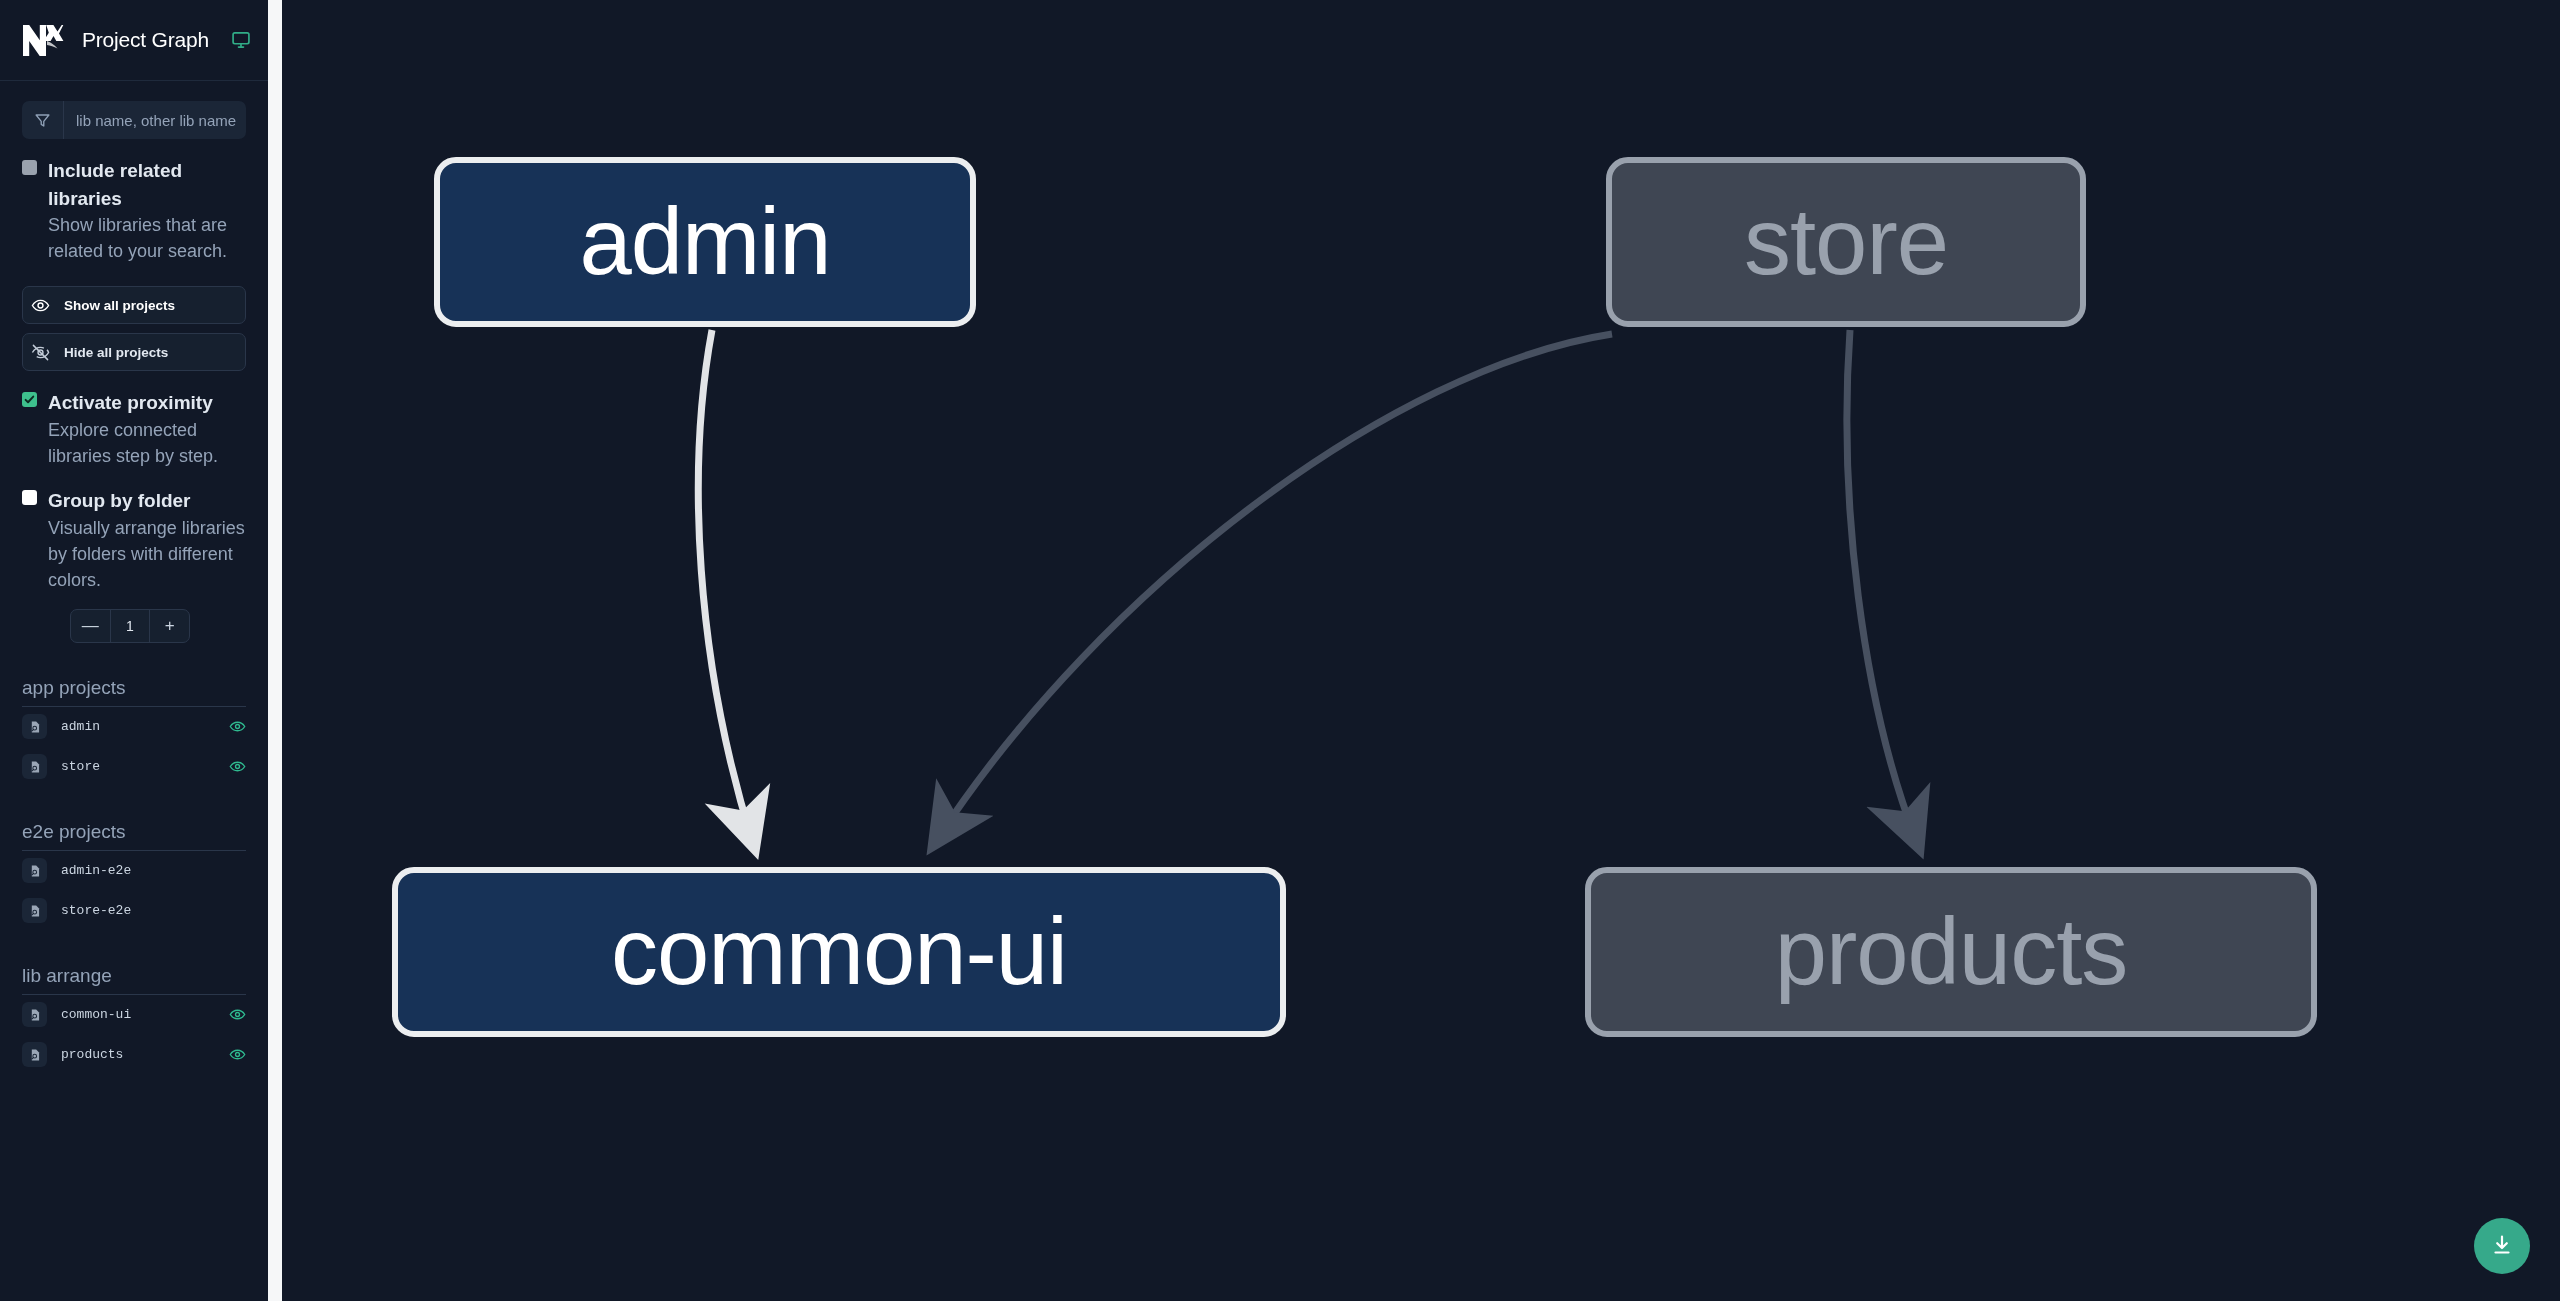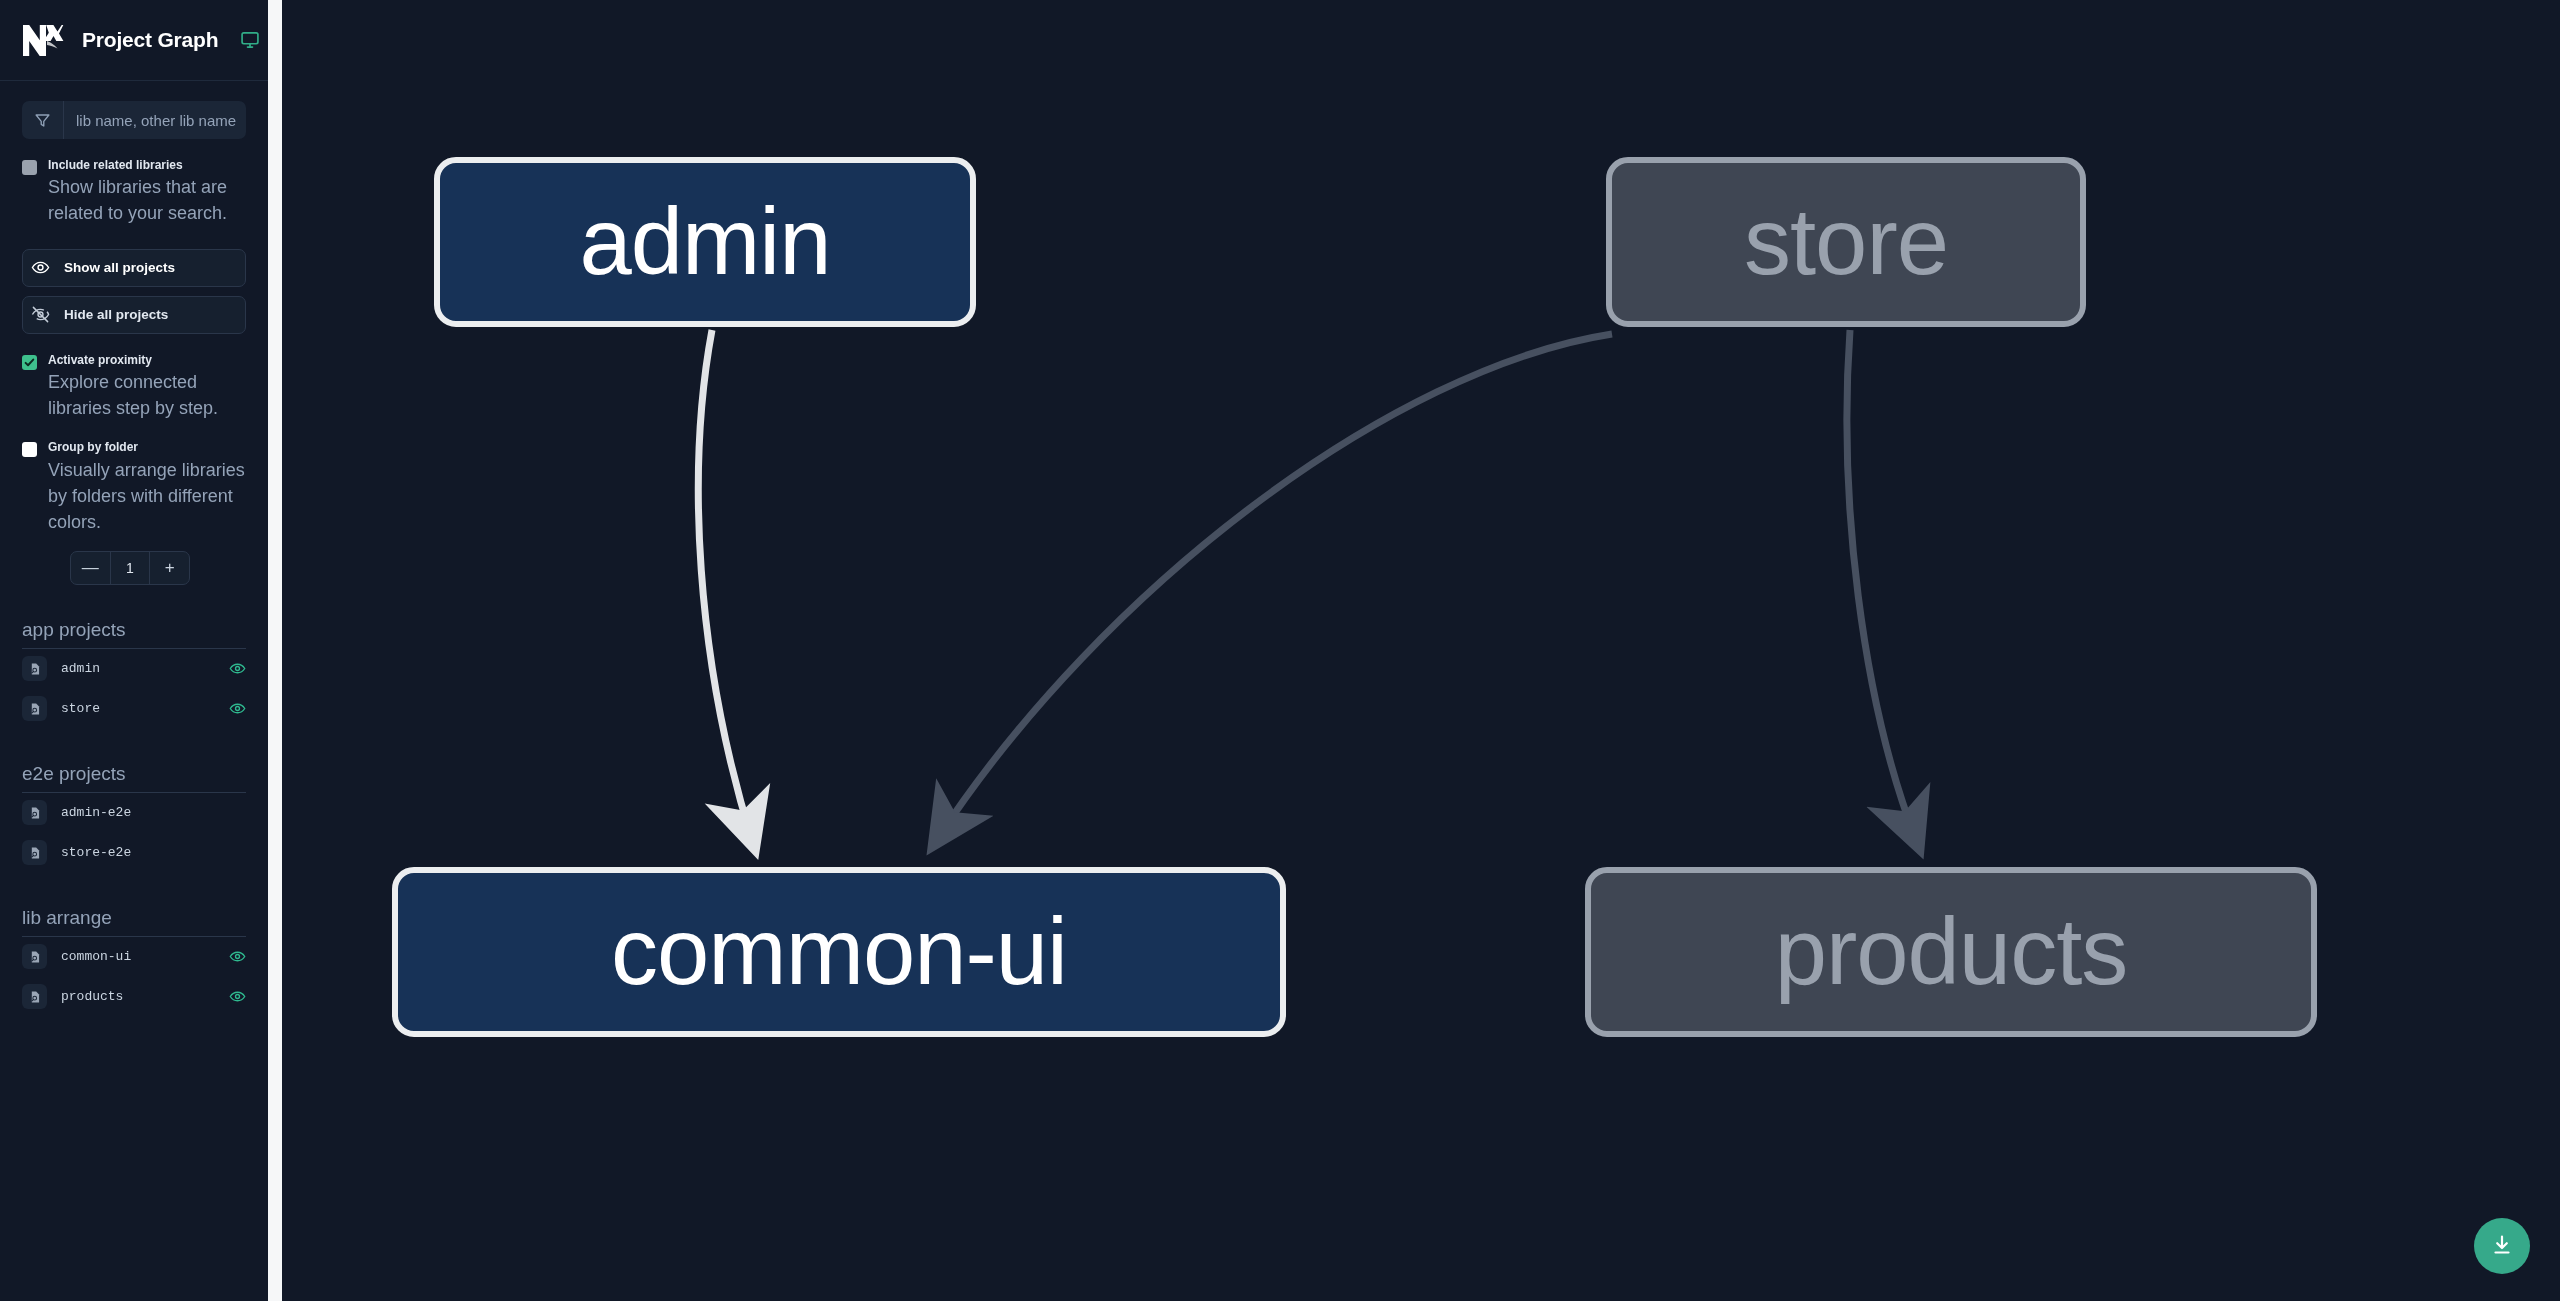--- a/index.html
+++ b/index.html
@@ -30,21 +30,21 @@
     display: flex;
     align-items: center;
     padding: 0 22px;
     border-bottom: 1px solid #1f2a3c;
     gap: 18px;
   }
   .nx-logo { width: 42px; height: 36px; flex: 0 0 42px; }
   .app-title {
     color: #ffffff;
     font-size: 21px;
-    font-weight: bold;
+    font-weight: normal;
     letter-spacing: -0.2px;
     white-space: nowrap;
   }
   .monitor-icon { width: 20px; height: 20px; flex: 0 0 20px; margin-left: 4px; }
 
   .tagline-row {
     display: flex;
     align-items: center;
     gap: 10px;
     padding: 18px 22px 6px 22px;
@@ -94,21 +94,21 @@
   }
   .cb.unchecked-gray { background: #9aa2ae; }
   .cb.unchecked-white { background: #ffffff; }
   .cb.checked {
     background: #3ec08d;
     display: flex; align-items: center; justify-content: center;
   }
   .cb.checked svg { width: 13px; height: 13px; }
   .opt-title {
     color: #e2e8f0;
-    font-size: 12px;
+    font-size: 19px;
     font-weight: bold;
     line-height: 1.45;
   }
   .opt-desc {
     color: #94a3b8;
     font-size: 18px;
     line-height: 1.45;
     max-width: 200px;
   }
 

